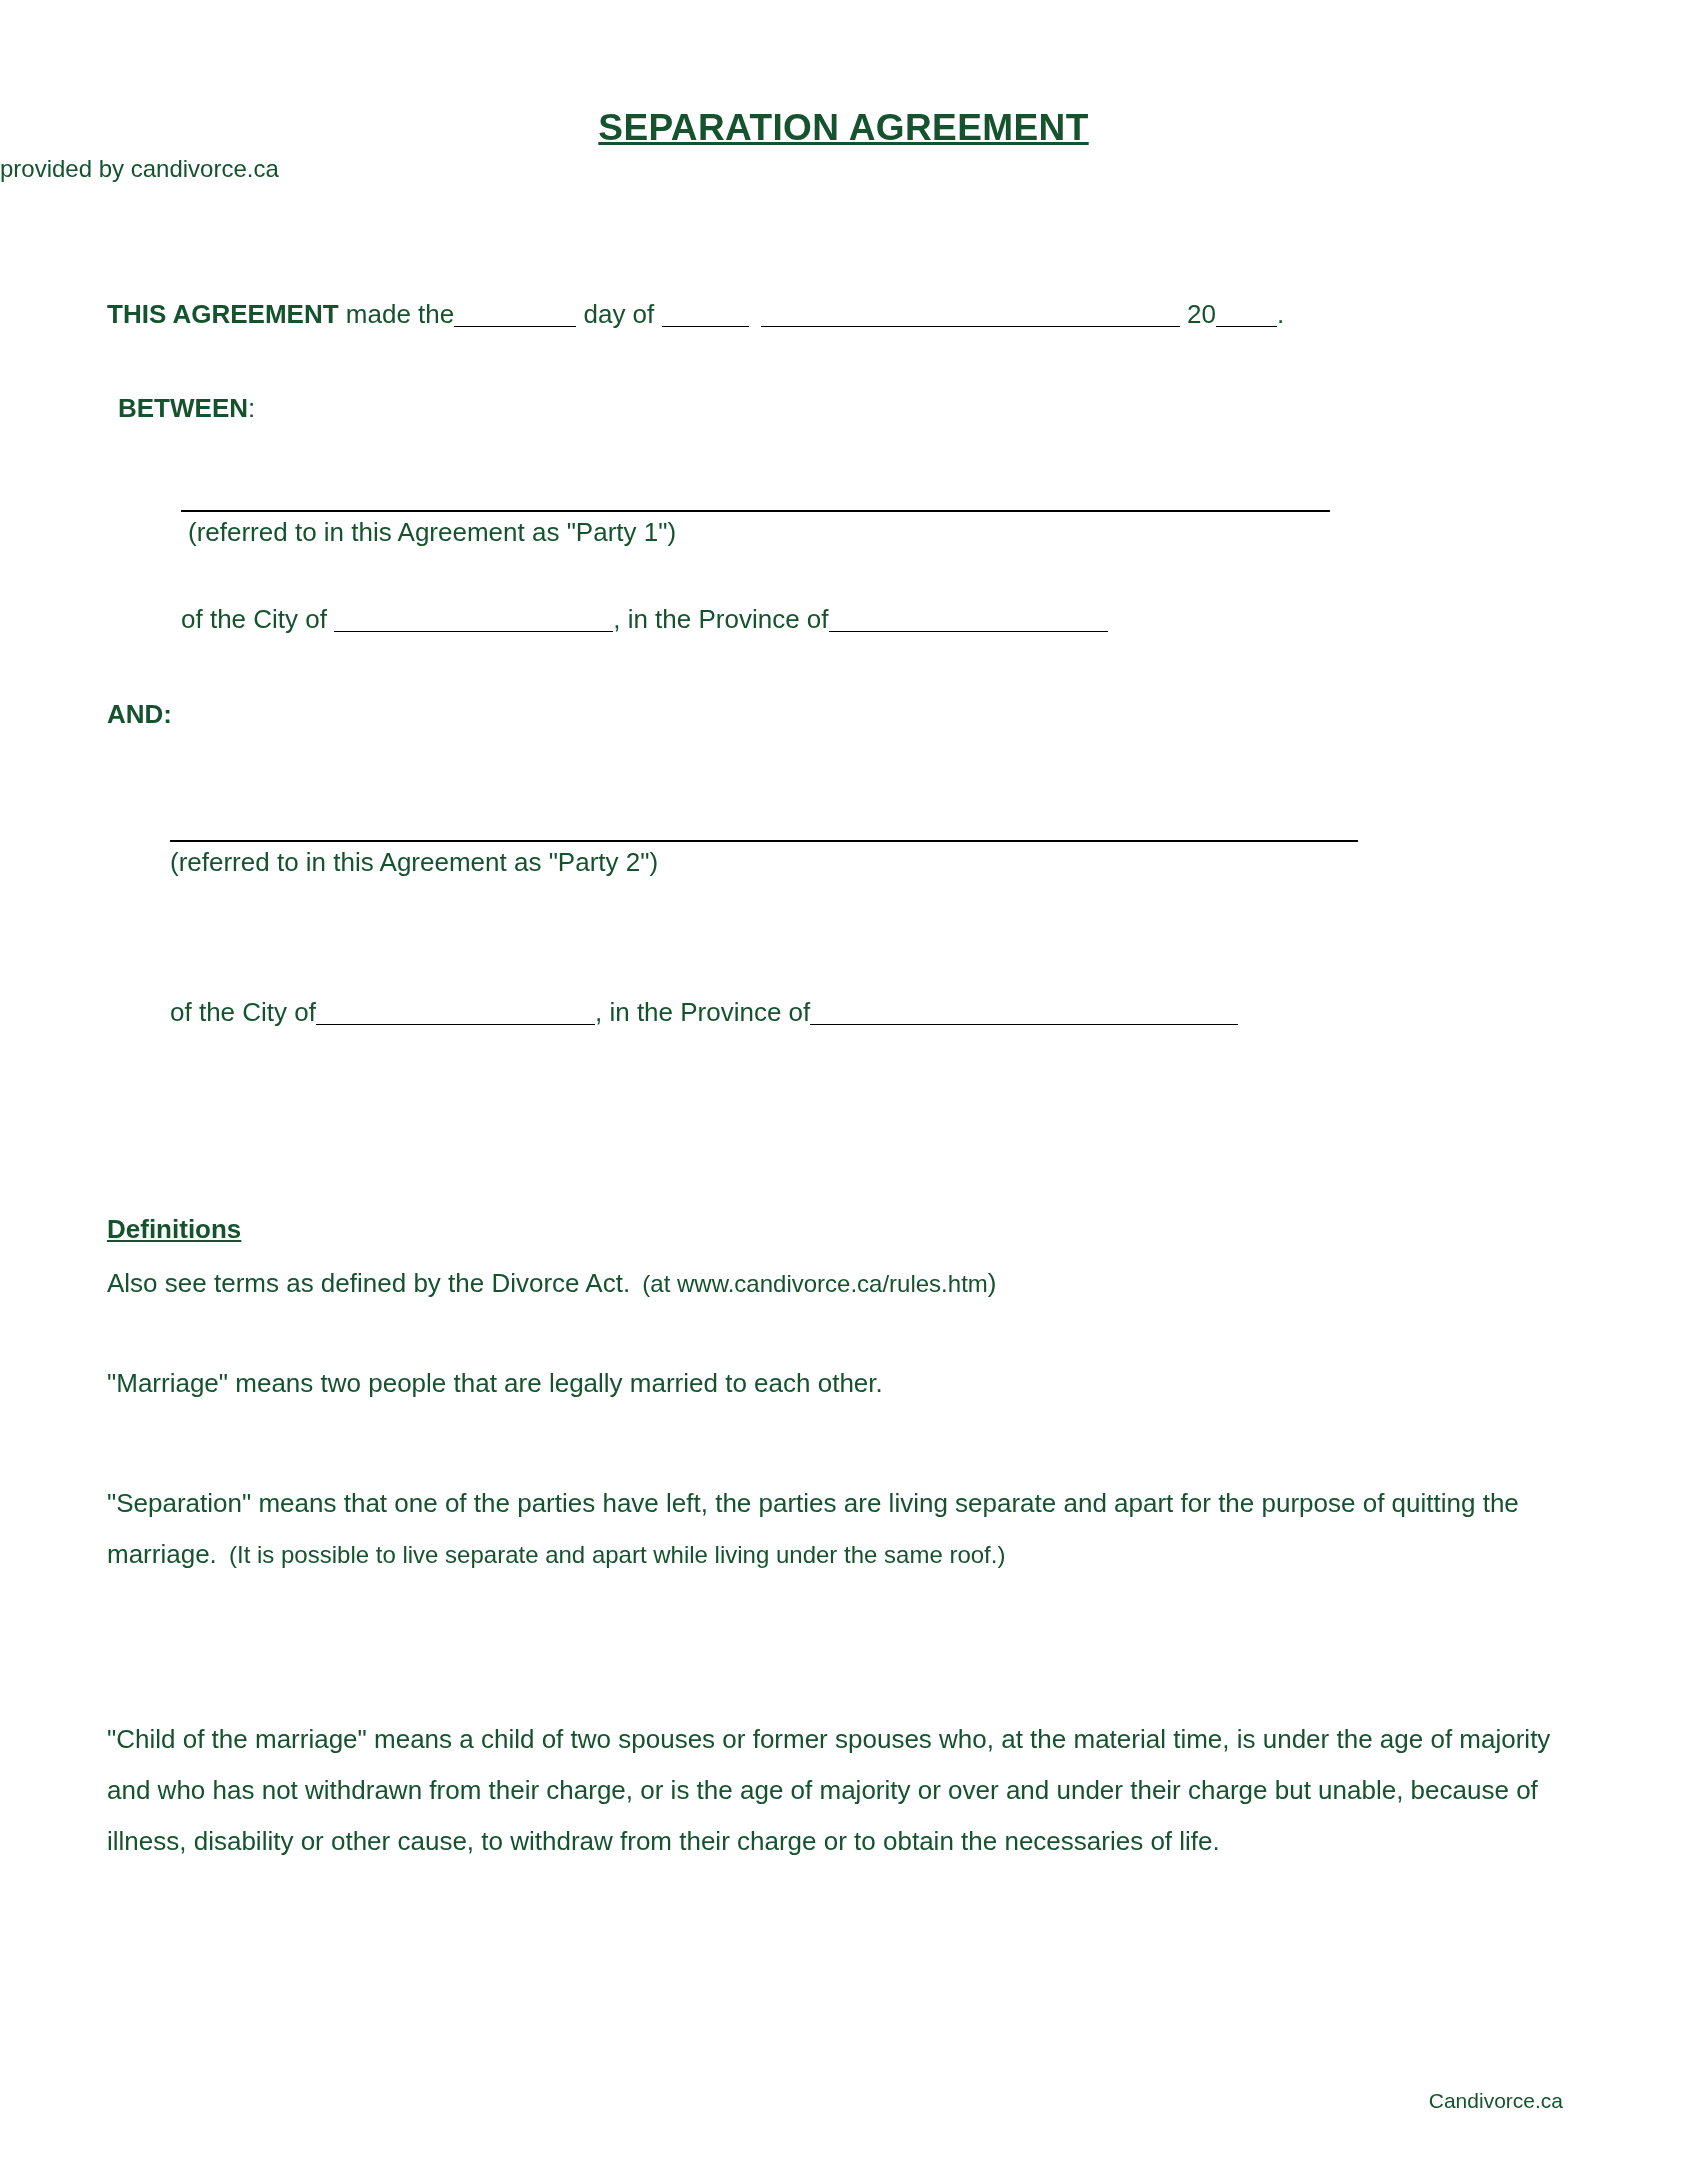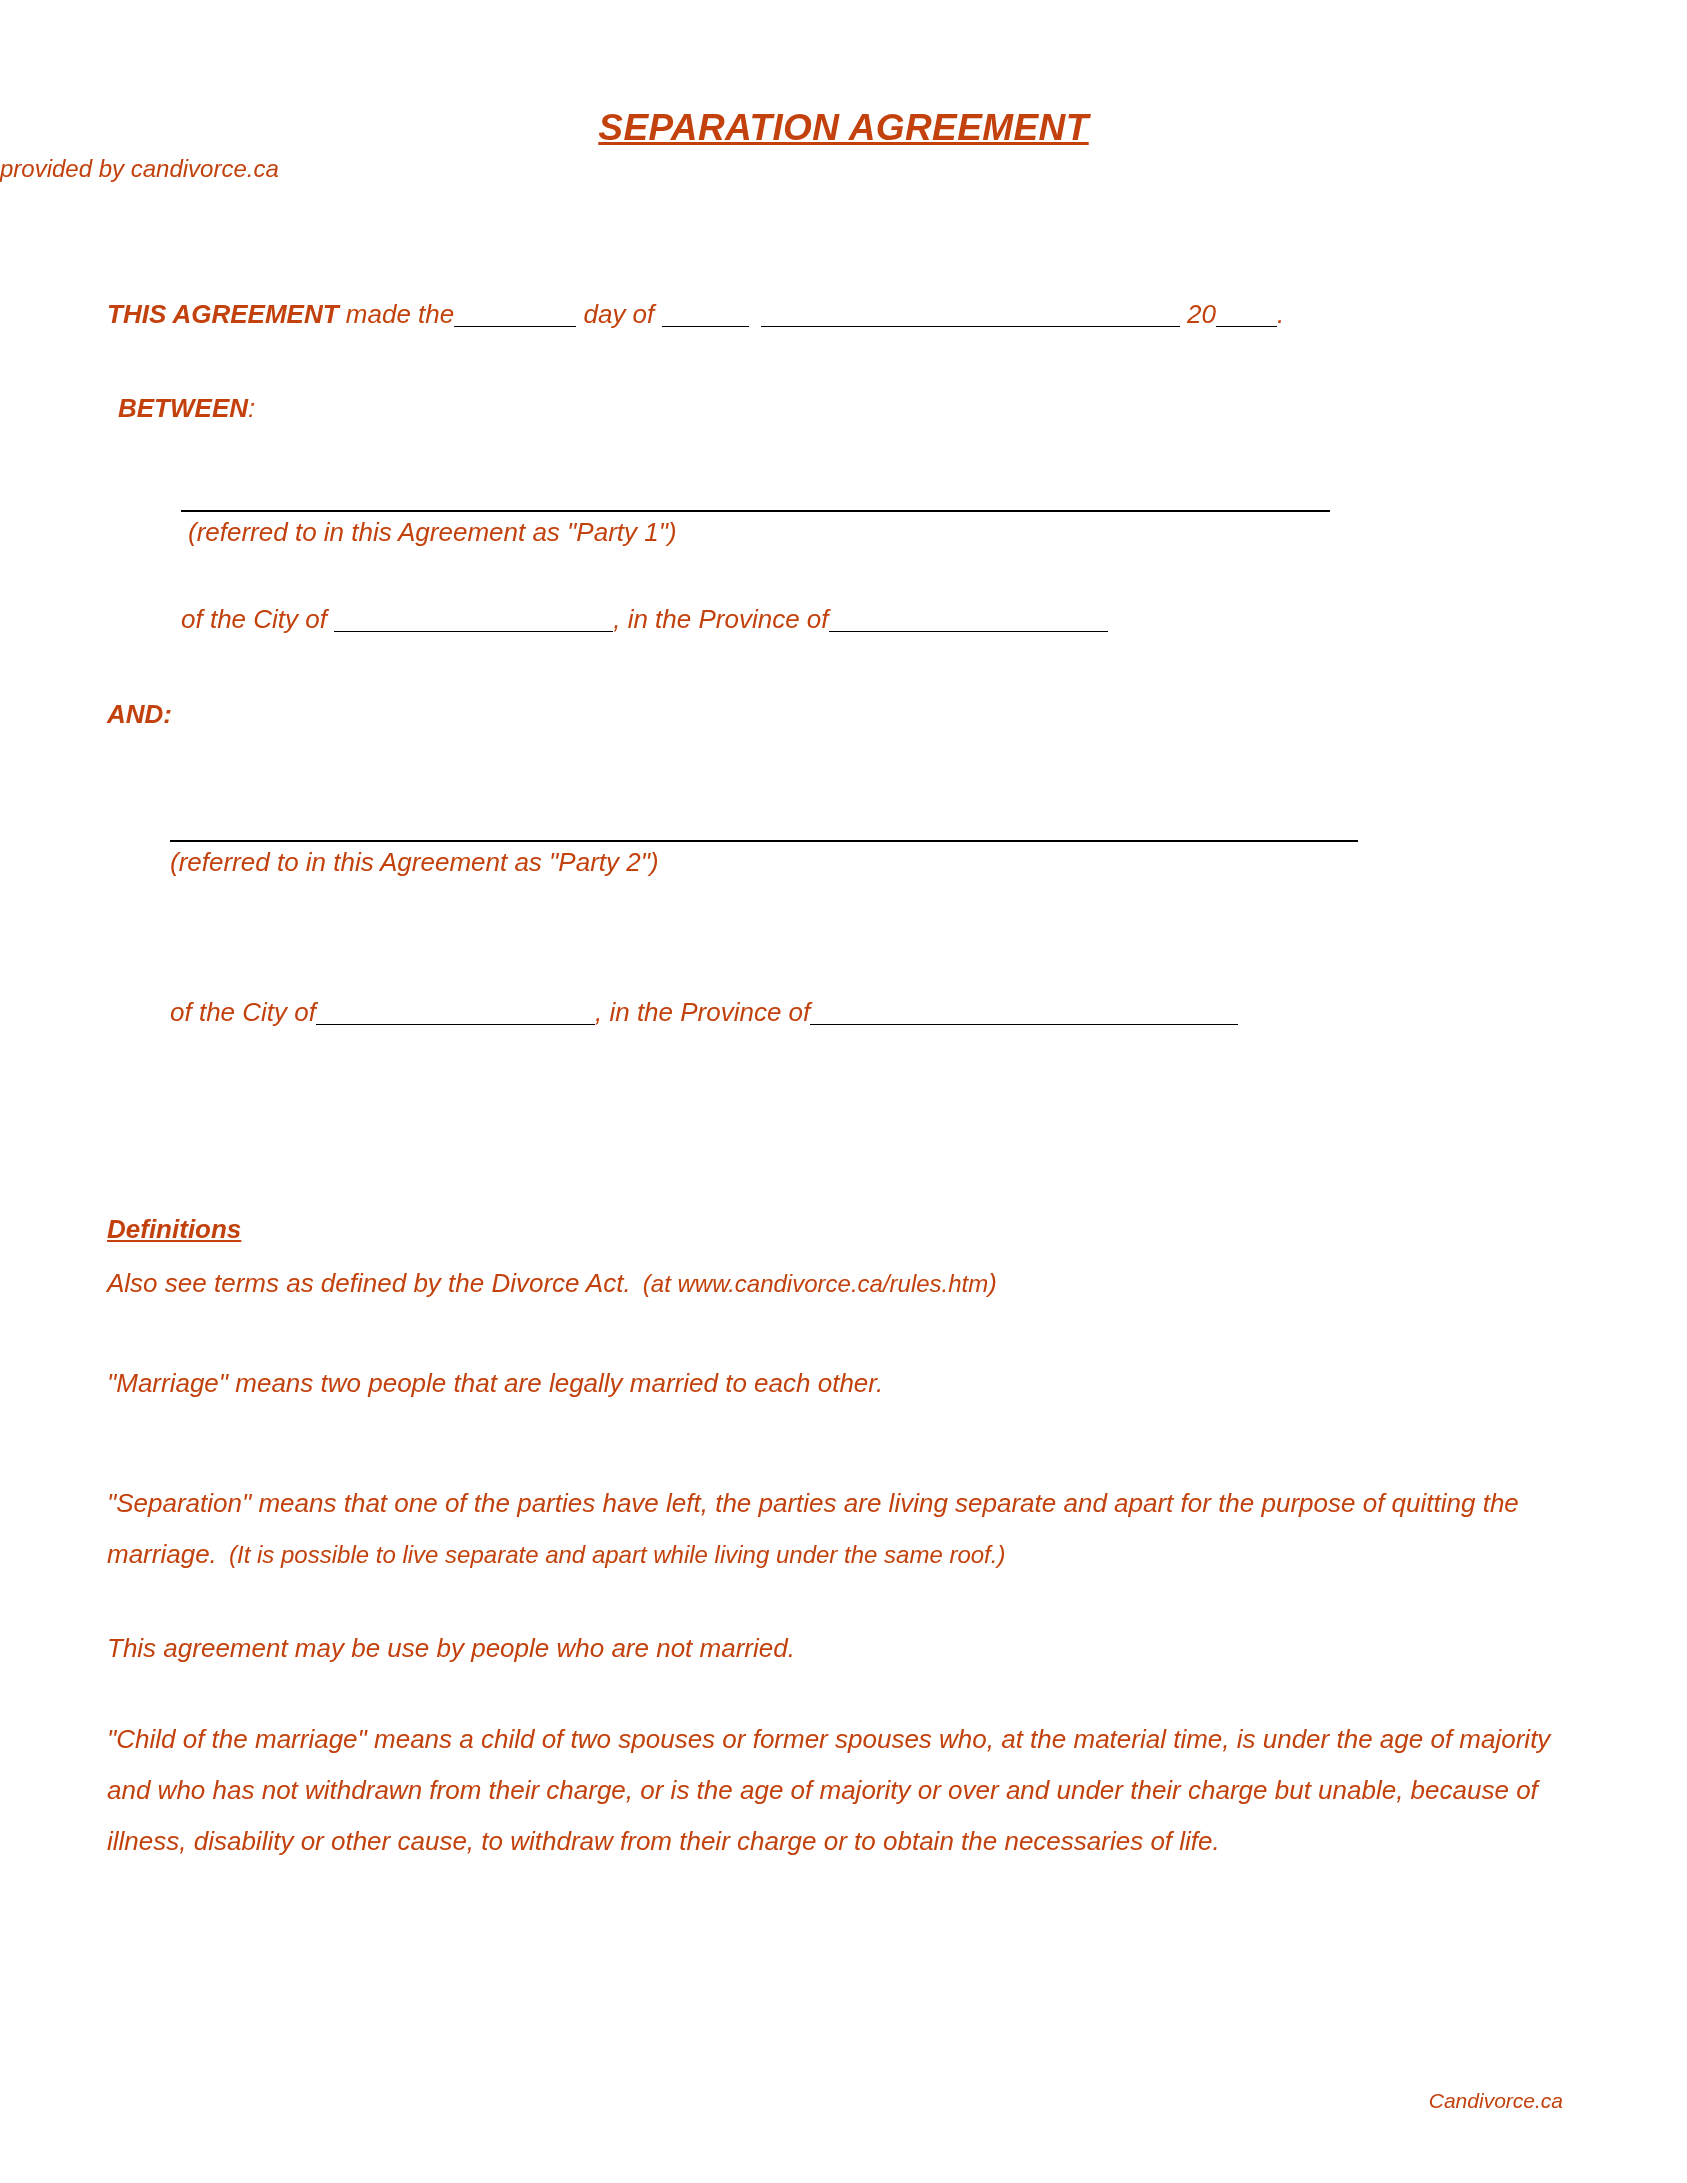--- a/index.html
+++ b/index.html
@@ -3,24 +3,23 @@
 <meta charset="utf-8">
 <style>
   html, body { margin: 0; padding: 0; background: #e8e8e8; }
   .page {
     position: relative;
     width: 1687px;
     height: 2184px;
     background: #ffffff;
     font-family: "Liberation Sans", sans-serif;
     font-size: 26px;
-    color: #c2410c;
+    color: #14532d;
     overflow: hidden;
     margin: 0 auto;
-    font-style: italic;
   }
   .abs { position: absolute; }
   .bold { font-weight: bold; }
   .title {
     position: absolute;
     top: 107px; left: 0; width: 100%;
     text-align: center;
     font-size: 37px;
     font-weight: bold;
     text-decoration: underline;
@@ -102,20 +101,19 @@
   <div class="abs l-p2city"><span>of the City of</span><span class="blank b-city2"></span><span>, in the Province of</span><span class="blank b-prov2"></span></div>
 
   <div class="abs l-defs"><span class="bold underlined">Definitions</span></div>
 
   <div class="abs l-alsosee"><span>Also see terms as defined by the Divorce Act.</span><span class="small note-gap">(at www.candivorce.ca/rules.htm</span><span>)</span></div>
 
   <div class="abs l-marriage">"Marriage" means two people that are legally married to each other.</div>
 
   <div class="abs l-separation"><span>"Separation" means that one of the parties have left, the parties are living separate and apart for the purpose of quitting the marriage.</span><span class="small note-gap">(It is possible to live separate and apart while living under the same roof.)</span></div>
 
-  <div class="abs l-unmarried">This agreement may be use by people who are not married.</div>
 
   <div class="abs l-child">"Child of the marriage" means a child of two spouses or former spouses who, at the material time, is under the age of majority and who has not withdrawn from their charge, or is the age of majority or over and under their charge but unable, because of illness, disability or other cause, to withdraw from their charge or to obtain the necessaries of life.</div>
 
   <div class="footer">Candivorce.ca</div>
 
 </div>
 
 
 </body></html>

